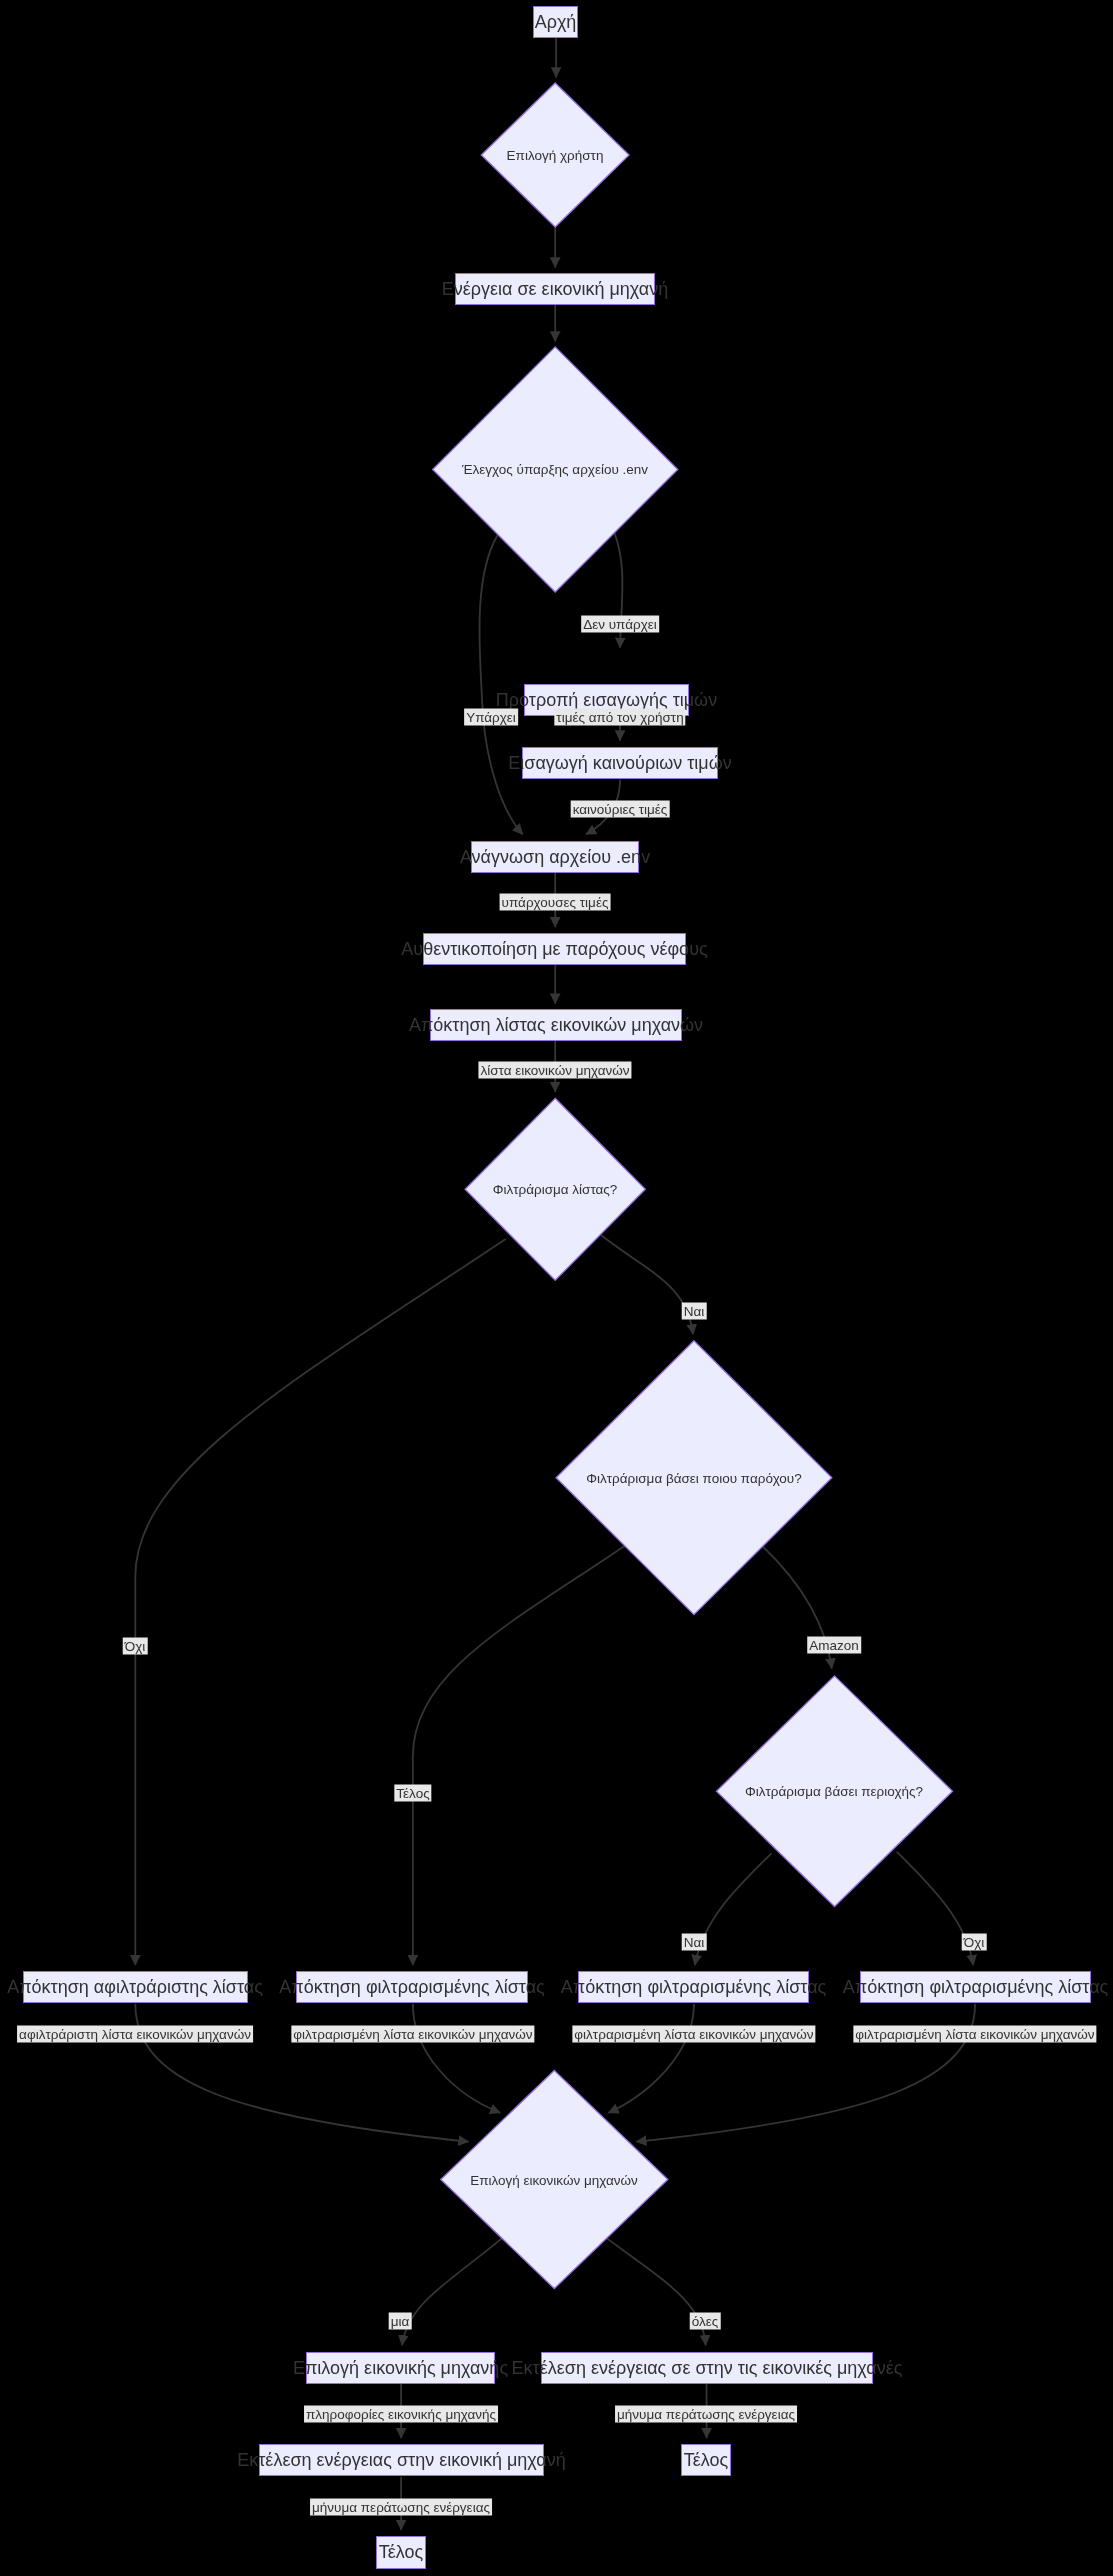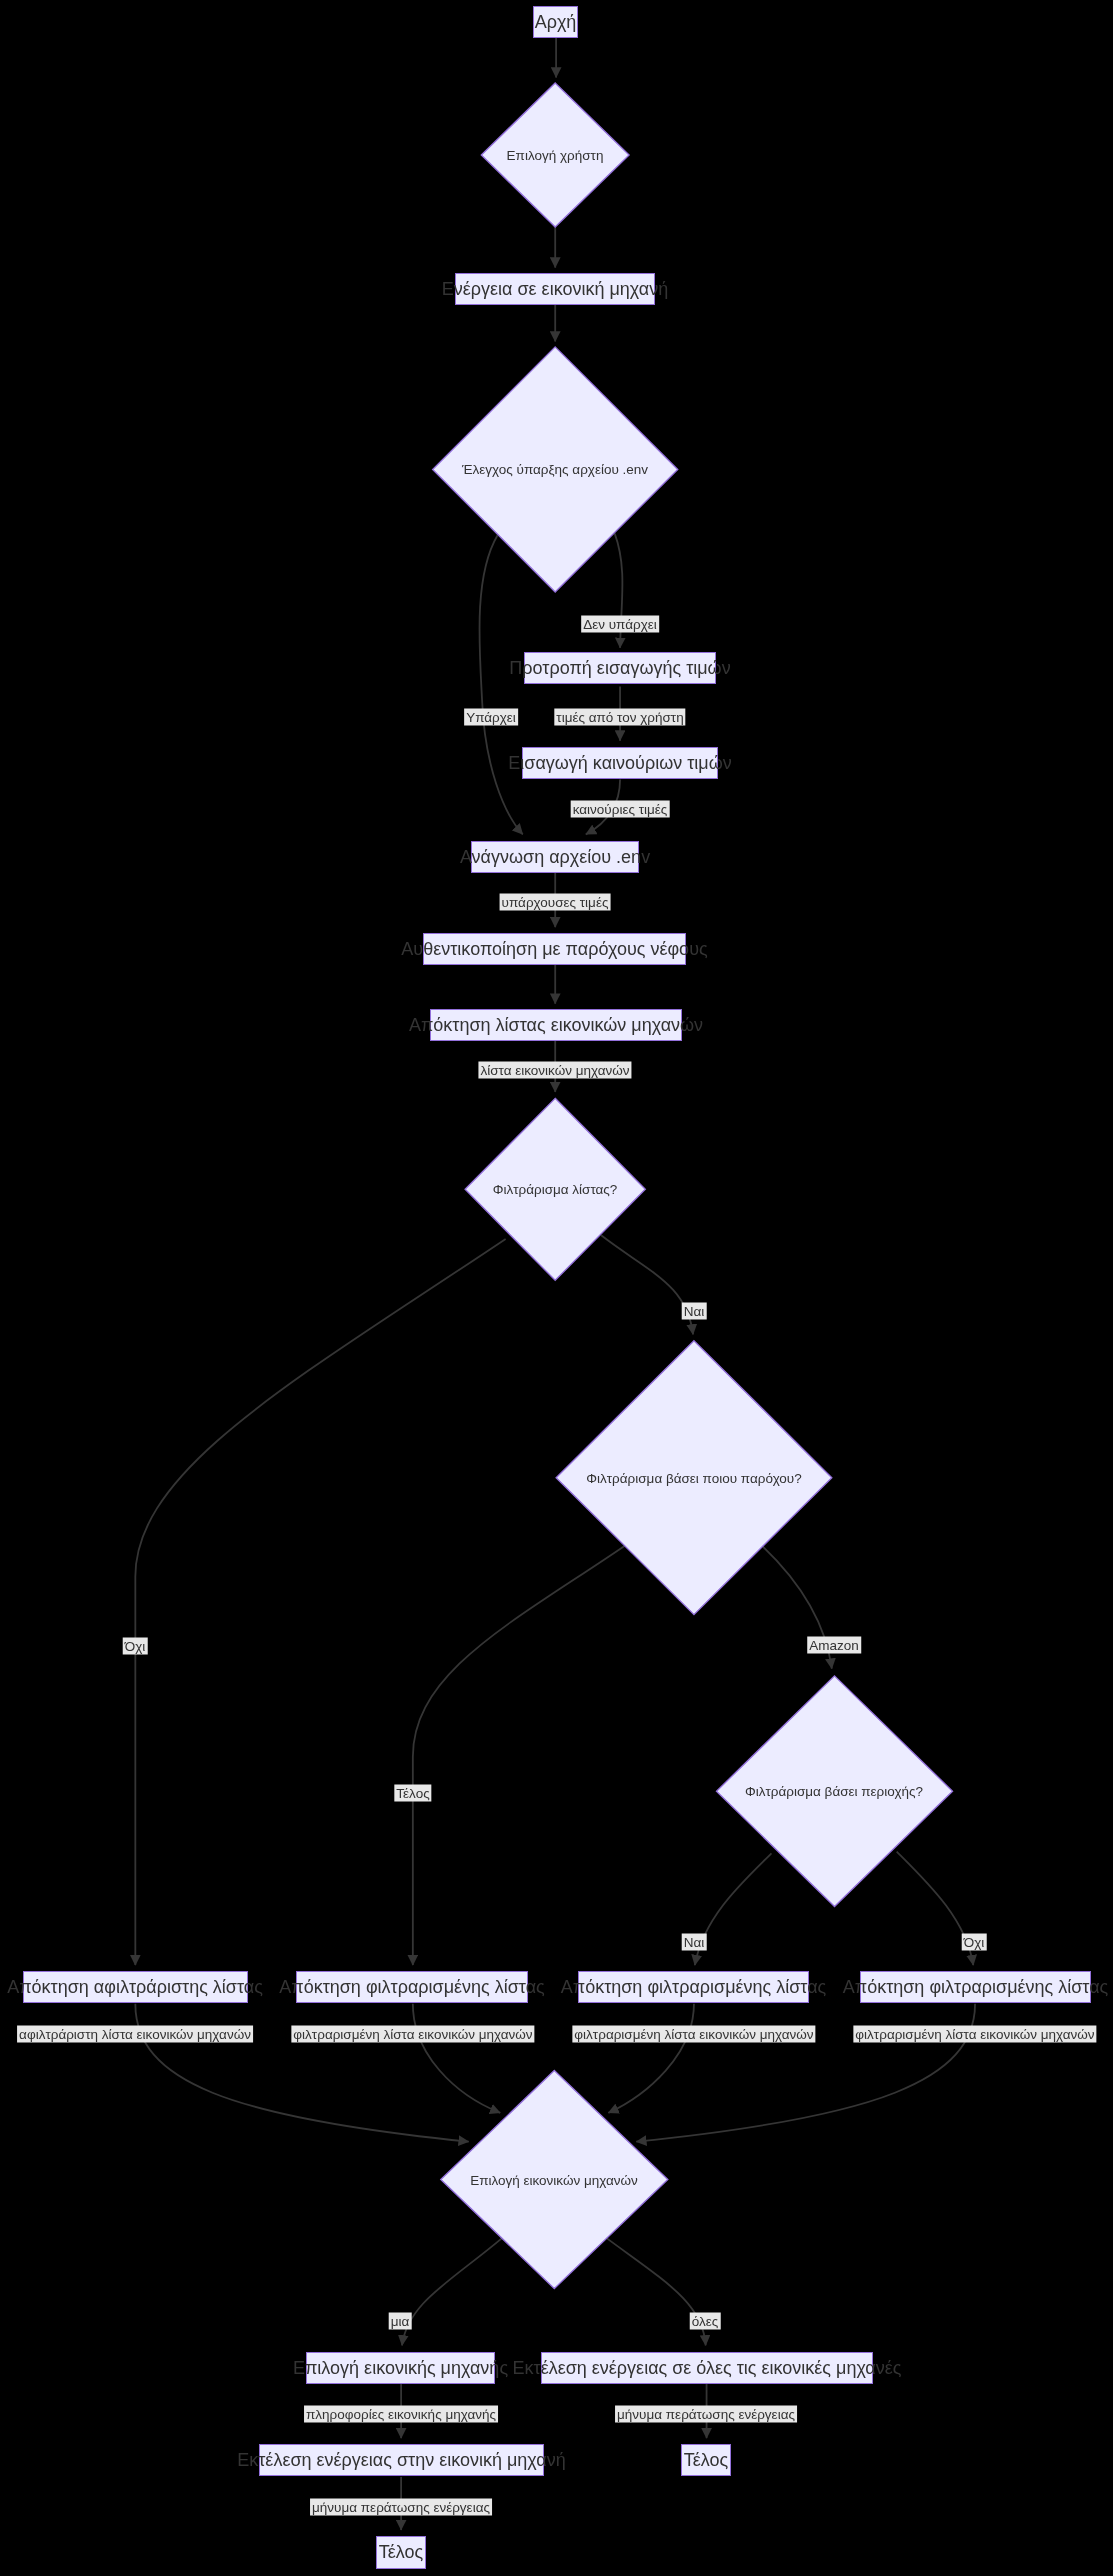--- a/index.html
+++ b/index.html
@@ -58,31 +58,31 @@
     <polygon class="diamond" points="616,92 698,172 616,252 534,172"></polygon>
     <polygon class="diamond" points="616,385 752,521 616,657 480,521"></polygon>
     <polygon class="diamond" points="616,1219 716,1320 616,1421 516,1320"></polygon>
     <polygon class="diamond" points="770,1488 923,1640 770,1792 617,1640"></polygon>
     <polygon class="diamond" points="926,1860 1057,1988 926,2116 795,1988"></polygon>
     <polygon class="diamond" points="615,2298 741,2419 615,2540 489,2419"></polygon>
   </svg>
 
   <div class="node" style="left:533px;top:6.3px;width:45px;height:32px">Αρχή</div>
   <div class="node" style="left:455px;top:273px;width:200px;height:32px">Ενέργεια σε εικονική μηχανή</div>
-  <div class="node" style="left:524px;top:652px;width:192px;height:32px">Προτροπή εισαγωγής τιμών</div>
+  <div class="node" style="left:524px;top:684px;width:165px;height:32px">Προτροπή εισαγωγής τιμών</div>
   <div class="node" style="left:522px;top:747px;width:196px;height:32px">Εισαγωγή καινούριων τιμών</div>
   <div class="node" style="left:471px;top:841px;width:168px;height:32px">Ανάγνωση αρχείου .env</div>
   <div class="node" style="left:423px;top:933px;width:263px;height:32px">Αυθεντικοποίηση με παρόχους νέφους</div>
   <div class="node" style="left:430px;top:1009px;width:252px;height:32px">Απόκτηση λίστας εικονικών μηχανών</div>
   <div class="node" style="left:22.5px;top:1971px;width:225px;height:32px">Απόκτηση αφιλτράριστης λίστας</div>
   <div class="node" style="left:296px;top:1971px;width:232px;height:32px">Απόκτηση φιλτραρισμένης λίστας</div>
   <div class="node" style="left:578px;top:1971px;width:231px;height:32px">Απόκτηση φιλτραρισμένης λίστας</div>
   <div class="node" style="left:860px;top:1971px;width:231px;height:32px">Απόκτηση φιλτραρισμένης λίστας</div>
   <div class="node" style="left:306px;top:2352px;width:189px;height:32px">Επιλογή εικονικής μηχανής</div>
-  <div class="node" style="left:541px;top:2352px;width:332px;height:32px">Εκτέλεση ενέργειας σε όλες τις εικονικές μηχανές</div>
+  <div class="node" style="left:541px;top:2352px;width:332px;height:32px">Εκτέλεση ενέργειας σε στην τις εικονικές μηχανές</div>
   <div class="node" style="left:259px;top:2444px;width:285px;height:32px">Εκτέλεση ενέργειας στην εικονική μηχανή</div>
   <div class="node" style="left:376px;top:2536px;width:50px;height:33px">Τέλος</div>
   <div class="node" style="left:681px;top:2444px;width:50px;height:32px">Τέλος</div>
 
   <div class="dlabel" style="left:555px;top:155px">Επιλογή χρήστη</div>
   <div class="dlabel" style="left:555px;top:469px">Έλεγχος ύπαρξης αρχείου .env</div>
   <div class="dlabel" style="left:555px;top:1189px">Φιλτράρισμα λίστας?</div>
   <div class="dlabel" style="left:694px;top:1478px">Φιλτράρισμα βάσει ποιου παρόχου?</div>
   <div class="dlabel" style="left:834px;top:1791px">Φιλτράρισμα βάσει περιοχής?</div>
   <div class="dlabel" style="left:554px;top:2180px">Επιλογή εικονικών μηχανών</div>

